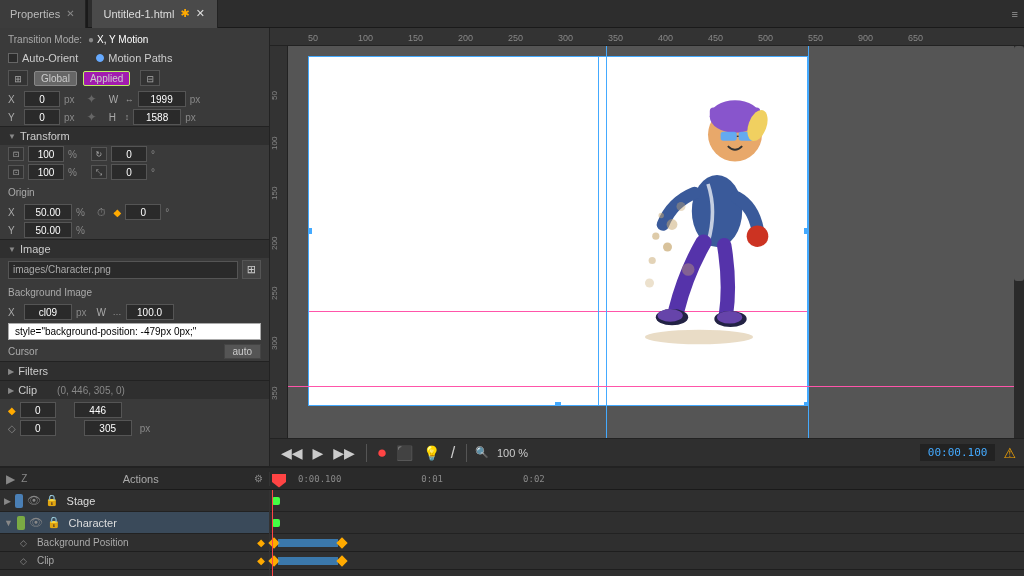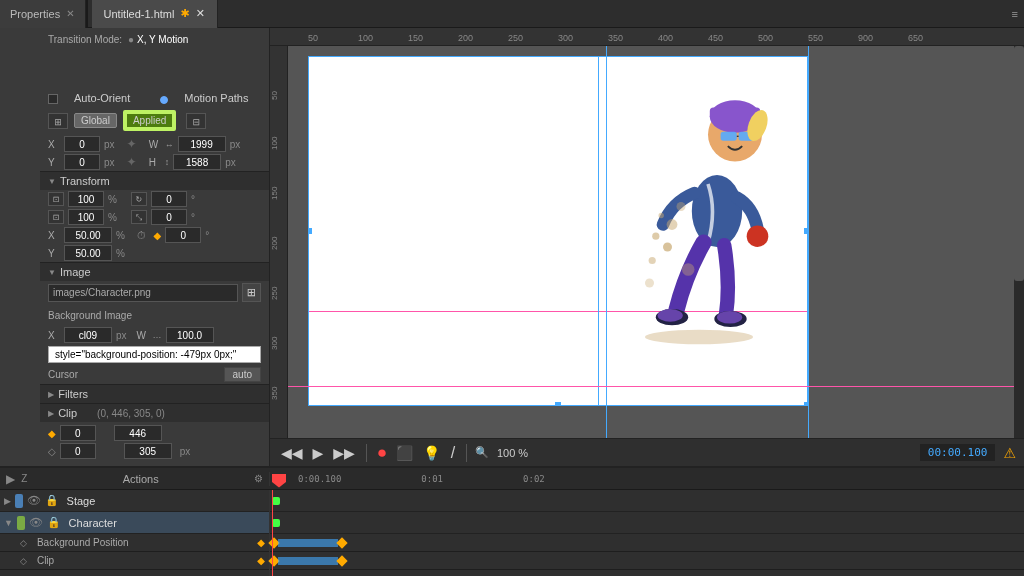--- a/index.html
+++ b/index.html
@@ -66,21 +66,20 @@
 
     
     .left-panel {
       width: 270px;
       background: #3a3a3a;
       border-right: 1px solid #222;
       display: flex;
       flex-direction: column;
       overflow-y: auto;
       flex-shrink: 0;
-      padding-left: 40px;
     }
 
     .prop-row {
       display: flex;
       align-items: center;
       padding: 2px 8px;
       min-height: 22px;
     }
     .prop-label {
       color: #aaa;
@@ -111,22 +110,22 @@
       border: 1px solid #888;
       display: inline-block;
       background: #555;
     }
     .radio-dot.active {
       background: #6af;
       border-color: #6af;
     }
 
     .btn-small {
-      background: #4d7c0f;
-      border: 4px solid #bef264;
+      background: #a21caf;
+      border: 1px solid #bef264;
       color: #ccc;
       padding: 1px 6px;
       font-size: 10px;
       cursor: pointer;
       border-radius: 2px;
     }
     .btn-active {
       background: #666;
       border: 1px solid #888;
     }
@@ -463,24 +462,23 @@
       height: 8px;
       background: #4af;
       top: 50%;
       margin-top: -4px;
       opacity: 0.6;
     }
 
     
     .checkbox-row {
       display: flex;
-      align-items: flex-end;
-      gap: 16px;
+      align-items: center;
+      gap: 4px;
       padding: 2px 8px;
-      margin-top: 40px;
     }
     .cb {
       width: 10px; height: 10px;
       border: 1px solid #666;
       background: #2a2a2a;
       display: inline-block;
     }
   </style>
 </head>
 <body>
@@ -562,20 +560,23 @@
 
     <div class="xy-row">
       <span style="background:#333; border:1px solid #555; width:16px; height:14px; display:inline-block; font-size:8px; text-align:center; line-height:14px; color:#aaa;">⊡</span>
       <input class="input-field" value="100" style="">
       <span class="unit-label">%</span>
       <span style="margin-left:10px; background:#333; border:1px solid #555; width:16px; height:14px; display:inline-block; font-size:8px; text-align:center; line-height:14px; color:#aaa;">⤡</span>
       <input class="input-field" value="0" style="">
       <span class="unit-label">°</span>
     </div>
 
+    <div class="prop-row">
+      <span class="prop-label">Origin</span>
+    </div>
     <div class="xy-row">
       <span class="xy-label">X</span>
       <input class="input-field input-wide" value="50.00" style="">
       <span class="unit-label">%</span>
       <span style="margin-left:8px; color:#888;">⏱</span>
       <span style="margin-left:4px; color:#fa0; font-size:10px;">◆</span>
       <input class="input-field" value="0" style="">
       <span class="unit-label">°</span>
     </div>
     <div class="xy-row">

